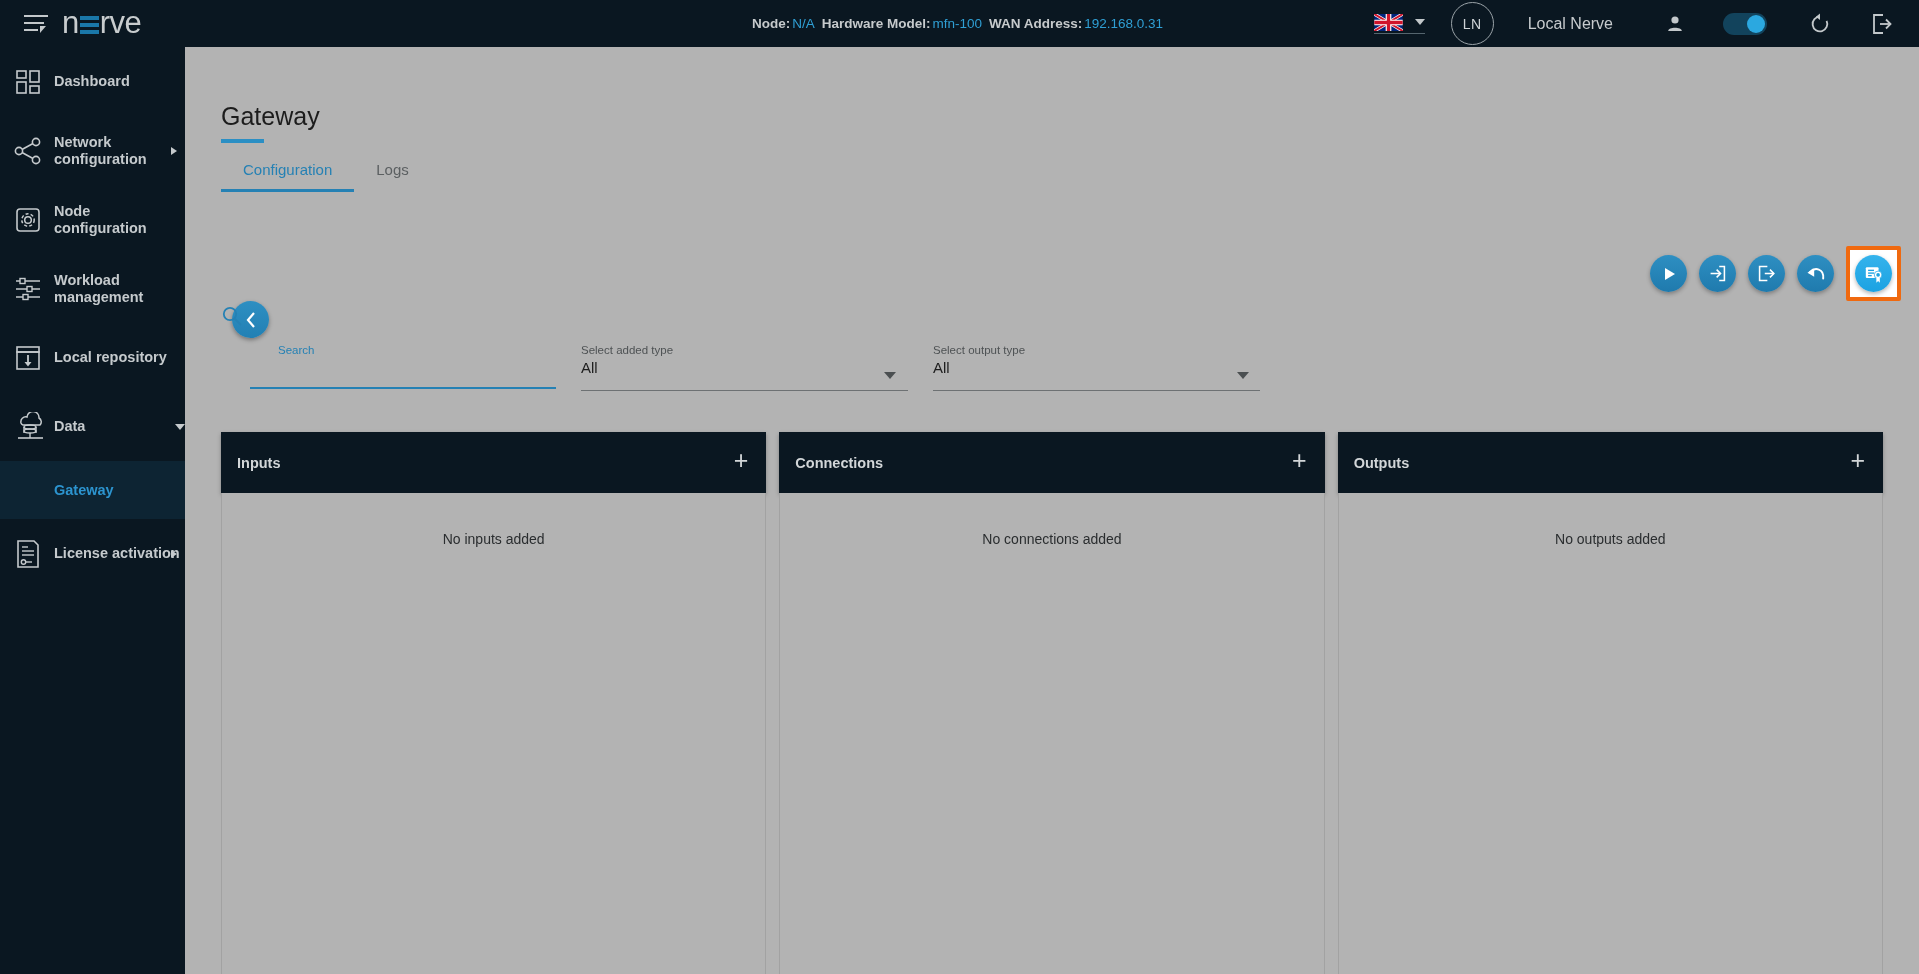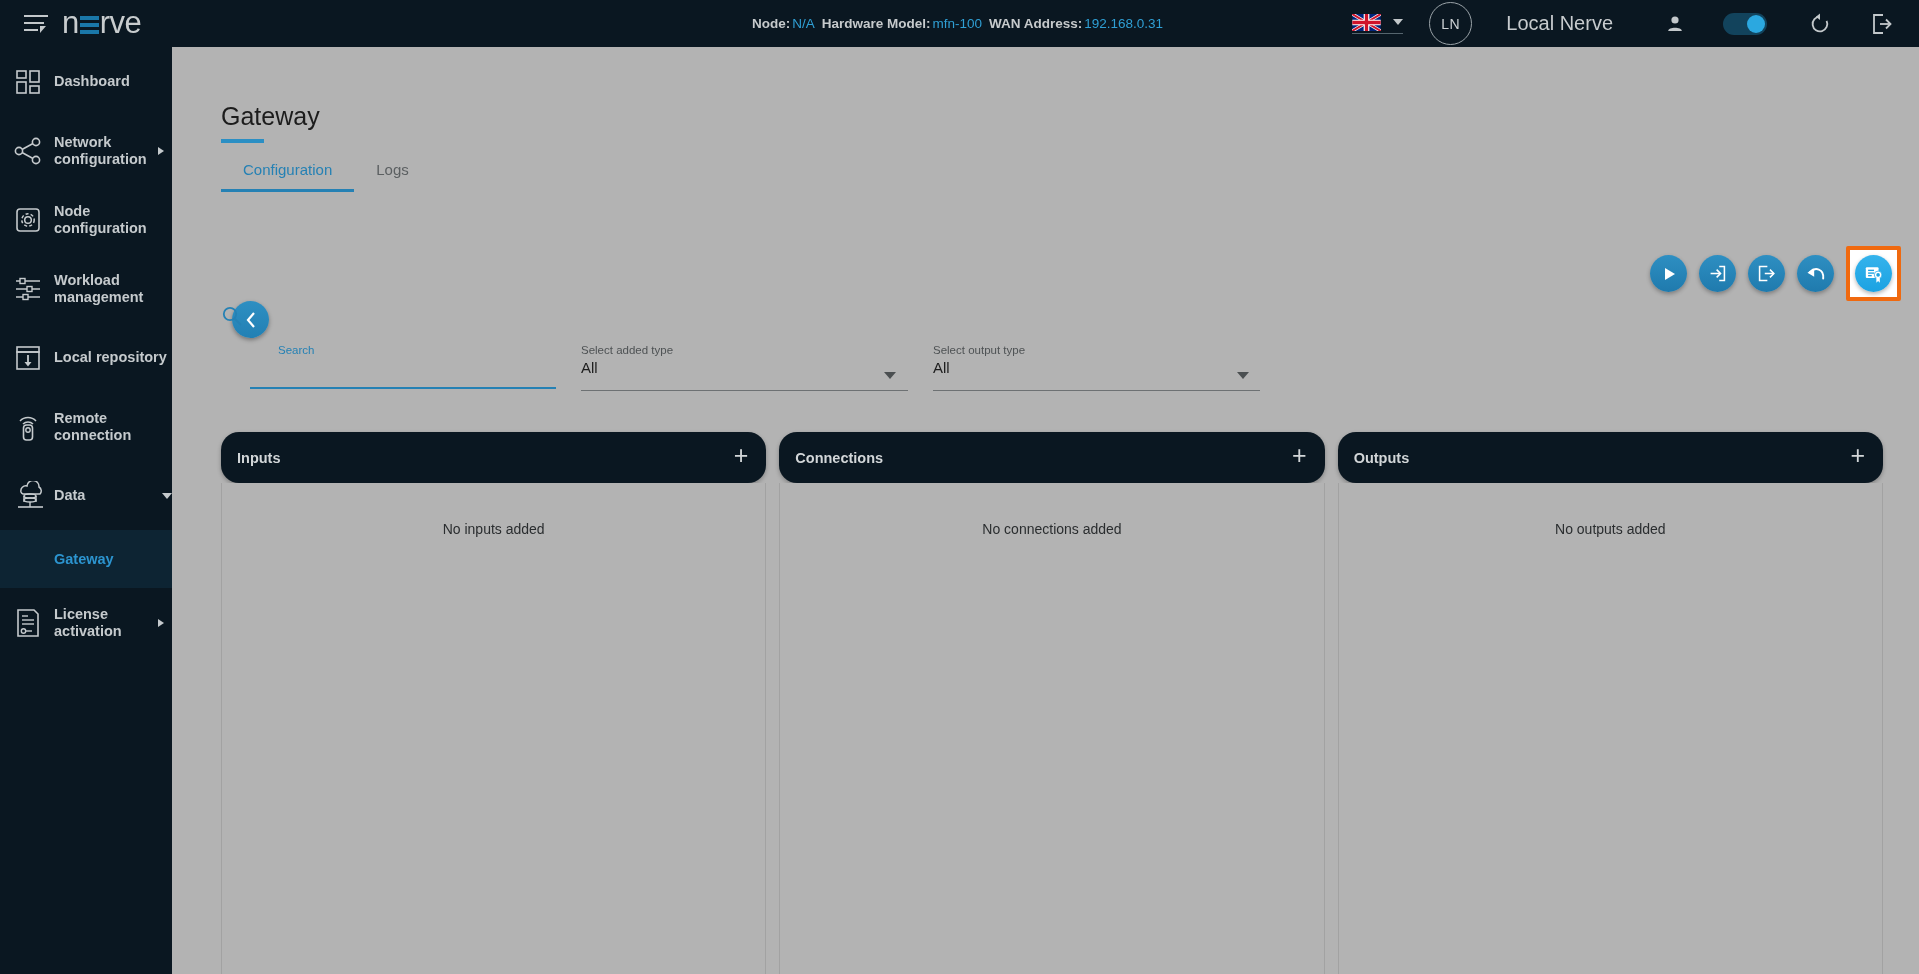--- a/index.html
+++ b/index.html
@@ -65,37 +65,37 @@
     border-left: 5px solid transparent; border-right: 5px solid transparent;
     border-top: 6px solid #c3c8cb;
   }
   #avatar-circle {
     width: 43px; height: 43px; border-radius: 50%;
     border: 1px solid #9aa3a8;
     display: flex; align-items: center; justify-content: center;
     color: #cdd2d5; font-size: 14px; letter-spacing: 0.5px;
     cursor: pointer; margin-right: 22px;
   }
-  #user-name { color: #c7cbce; font-size: 20px; margin-right: 40px; cursor: pointer; }
+  #user-name { color: #c7cbce; font-size: 16px; margin-right: 40px; cursor: pointer; }
   .tb-icon { margin-right: 26px; cursor: pointer; display: flex; align-items: center; }
   #toggle {
     width: 44px; height: 22px; border-radius: 11px;
     background: #12435c; position: relative; cursor: pointer;
     margin-right: 30px;
   }
   #toggle::after {
     content: ""; position: absolute; right: 2px; top: 2px;
     width: 18px; height: 18px; border-radius: 50%;
     background: #2ba8e0;
   }
 
   
   #sidebar {
     position: absolute; left: 0; top: 47px;
-    width: 172px; height: 927px;
+    width: 185px; height: 927px;
     background: #0a1721;
     overflow: hidden;
   }
   .side-item {
     display: flex; align-items: center;
     height: 69px; padding-left: 14px;
     color: #c5cacd; font-size: 14.5px; font-weight: bold;
     cursor: pointer; position: relative;
     line-height: 17px;
   }
@@ -200,25 +200,24 @@
   }
 
   
   #panels {
     position: absolute; left: 36px; top: 385px;
     width: 1662px; height: 545px;
     display: flex; gap: 13px;
   }
   .panel { flex: 1; display: flex; flex-direction: column; }
   .panel-head {
-    height: 51px; background: #0a1721;
+    height: 61px; background: #0a1721;
     display: flex; align-items: center; justify-content: space-between;
     padding: 0 16px; color: #d2d6d8; font-size: 14.5px; font-weight: bold;
     box-shadow: 0 2px 4px rgba(0,0,0,0.28);
-    border-radius: 18px;
   }
   .panel-plus {
     font-size: 25px; font-weight: 300; color: #d2d6d8;
     line-height: 1; cursor: pointer; padding: 0 2px 4px 2px;
   }
   .panel-body {
     flex: 1; background: #b3b3b3;
     border-left: 1px solid #a2a2a2; border-right: 1px solid #a2a2a2;
     border-bottom: 1px solid #a2a2a2;
     text-align: center; padding-top: 38px;
@@ -362,31 +361,20 @@
       <svg width="28" height="28" viewBox="0 0 28 28">
         <rect x="3" y="3" width="22" height="5" fill="none" stroke="#c5cacd" stroke-width="1.6"></rect>
         <rect x="3" y="8" width="22" height="17" fill="none" stroke="#c5cacd" stroke-width="1.6"></rect>
         <line x1="14" y1="11" x2="14" y2="21" stroke="#c5cacd" stroke-width="1.8"></line>
         <polygon points="10.5,18 17.5,18 14,22.5" fill="#c5cacd"></polygon>
       </svg>
     </span>
     <span class="s-label">Local repository</span>
   </div>
 
-  <div class="side-item">
-    <span class="s-icon">
-      <svg width="28" height="30" viewBox="0 0 28 30">
-        <path d="M6,9 A11,11 0 0 1 22,9" fill="none" stroke="#c5cacd" stroke-width="1.5"></path>
-        <path d="M9,12 A7,7 0 0 1 19,12" fill="none" stroke="#c5cacd" stroke-width="1.5"></path>
-        <rect x="9.5" y="13" width="9" height="15" rx="3" fill="none" stroke="#c5cacd" stroke-width="1.6"></rect>
-        <circle cx="14" cy="18" r="2.2" fill="none" stroke="#c5cacd" stroke-width="1.4"></circle>
-      </svg>
-    </span>
-    <span class="s-label">Remote connection</span>
-  </div>
 
   <div class="side-item">
     <span class="s-icon">
       <svg width="34" height="30" viewBox="0 0 34 30">
         <path d="M7,11 A5,5 0 0 1 13,5 A6,6 0 0 1 25,6 A4.5,4.5 0 0 1 26,13 L9,13 A3,3 0 0 1 7,11 Z" fill="none" stroke="#c5cacd" stroke-width="1.5"></path>
         <ellipse cx="16" cy="15" rx="6" ry="2" fill="none" stroke="#c5cacd" stroke-width="1.4"></ellipse>
         <ellipse cx="16" cy="19" rx="6" ry="2" fill="none" stroke="#c5cacd" stroke-width="1.4"></ellipse>
         <line x1="10" y1="15" x2="10" y2="21" stroke="#c5cacd" stroke-width="1.4"></line>
         <line x1="22" y1="15" x2="22" y2="21" stroke="#c5cacd" stroke-width="1.4"></line>
         <line x1="4" y1="26" x2="29" y2="26" stroke="#c5cacd" stroke-width="1.6"></line>

